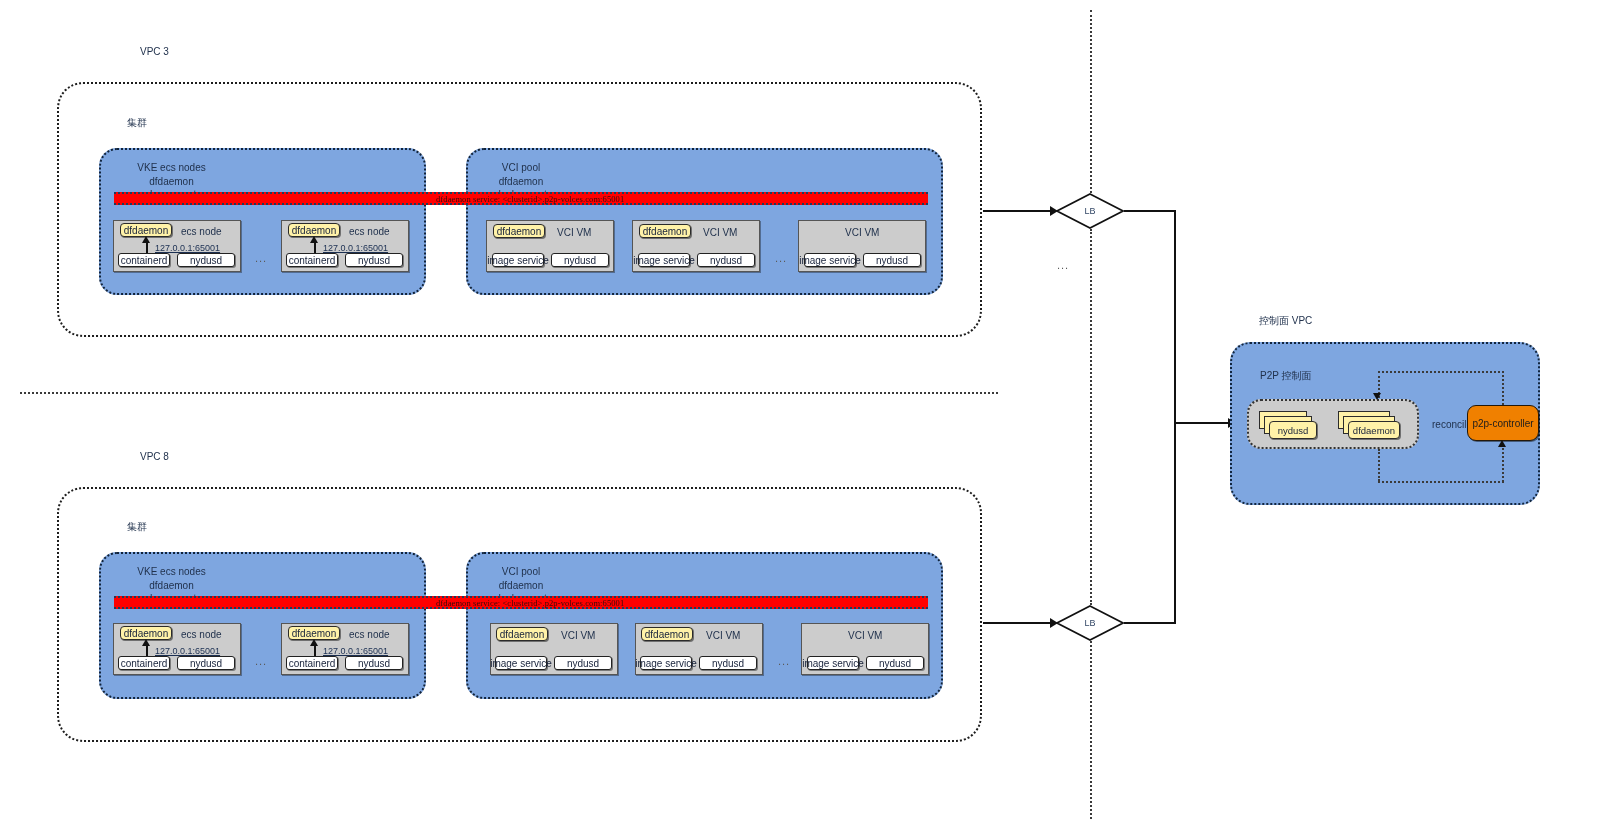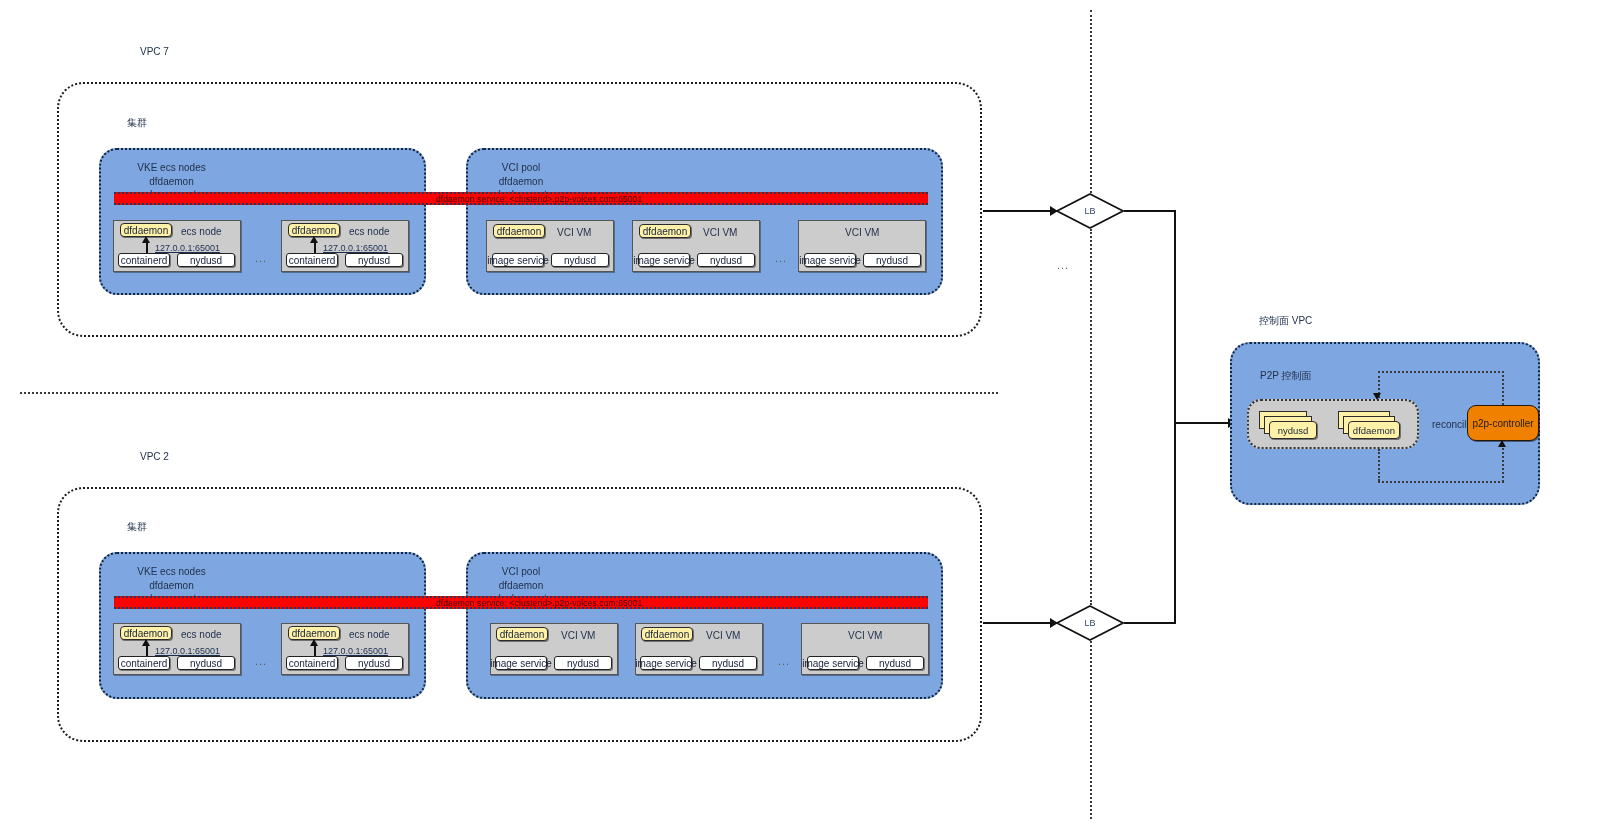--- a/index.html
+++ b/index.html
@@ -104,21 +104,21 @@
     box-shadow:1px 1px 0 rgba(0,0,0,.45);
   }
 
   
   .redbar{
     position:absolute;
     background:#FF0000;
     border-top:2px dotted #203a5a;
     border-bottom:2px dotted #203a5a;
     box-sizing:border-box;
-    display:flex;align-items:center;
+    display:flex;align-items:center;font-family:Liberation Serif, serif;
   }
   .redbar .redlabel{
     position:absolute;
     font-size:8.5px;
     color:#3a0a0a;
     white-space:nowrap;
     letter-spacing:.1px;
   }
 
   
@@ -191,21 +191,21 @@
     font-size:9px;
     color:#334766;
     width:68px;text-align:center;
   }
 </style>
 </head>
 <body>
 
 <div id="stage">
 
-  <div class="lbl" style="left:140px;top:45px;">VPC 7</div>
+  <div class="lbl" style="left:140px;top:45px;">VPC 3</div>
 
   <div class="dotted-round" style="left:57px;top:82px;width:925px;height:255px;"></div>
   <div class="lbl" style="left:127px;top:116px;">集群</div>
 
   <div class="blue-panel" style="left:99px;top:148px;width:327px;height:147px;"></div>
   <div class="lbl center" style="left:90px;top:161px;width:163px;"><span>VKE ecs nodes</span><br><span>dfdaemon</span><br><span>daemonset</span></div>
 
   <div class="gray-box" style="left:113px;top:220px;width:128px;height:52px;"></div>
   <div class="ybox" style="left:120px;top:223px;width:52px;height:14px;">dfdaemon</div>
   <div class="lbl" style="left:181px;top:225px;">ecs node</div>
@@ -258,21 +258,21 @@
   <div class="lb-diamond" style="left:1056px;top:193px;">
     <svg width="68" height="36" viewBox="0 0 68 36">
         <polygon points="34,1 67,18 34,35 1,18" fill="#ffffff" stroke="#111111" stroke-width="1.6"></polygon>
       </svg>
   </div>
   <div class="lb-text" style="left:1056px;top:206px;">LB</div>
   <div class="dots3" style="left:1057px;top:259px;">...</div>
 
   <div class="hdotline" style="left:20px;top:392px;width:978px;"></div>
 
-  <div class="lbl" style="left:140px;top:450px;">VPC 2</div>
+  <div class="lbl" style="left:140px;top:450px;">VPC 8</div>
 
   <div class="dotted-round" style="left:57px;top:487px;width:925px;height:255px;"></div>
   <div class="lbl" style="left:127px;top:520px;">集群</div>
 
   <div class="blue-panel" style="left:99px;top:552px;width:327px;height:147px;"></div>
   <div class="lbl center" style="left:90px;top:565px;width:163px;"><span>VKE ecs nodes</span><br><span>dfdaemon</span><br><span>daemonset</span></div>
 
   <div class="gray-box" style="left:113px;top:623px;width:128px;height:52px;"></div>
   <div class="ybox" style="left:120px;top:626px;width:52px;height:14px;">dfdaemon</div>
   <div class="lbl" style="left:181px;top:628px;">ecs node</div>

